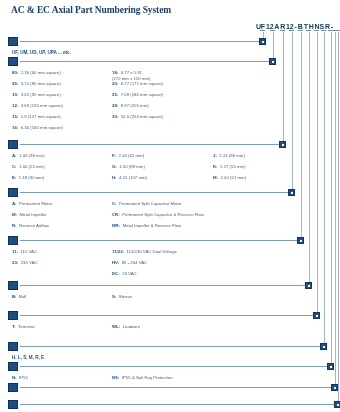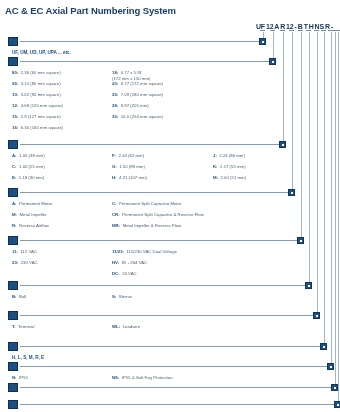--- a/index.html
+++ b/index.html
@@ -13,26 +13,27 @@
   }
   #page {
     position: relative;
     width: 340px; height: 412px;
     background: #ffffff;
   }
 
   
   #page-title {
     position: absolute;
-    left: 5px; top: 5px;
+    left: 11px; top: 5px;
     font-size: 9.5px;
     font-weight: bold;
     color: #1b3f66;
     letter-spacing: -0.1px;
     white-space: nowrap;
+    font-family: Liberation Serif, serif;
   }
 
   
   #partnumber {
     position: absolute;
     left: 256px; top: 21px;
     height: 10px;
     display: flex;
     align-items: flex-end;
     white-space: nowrap;

